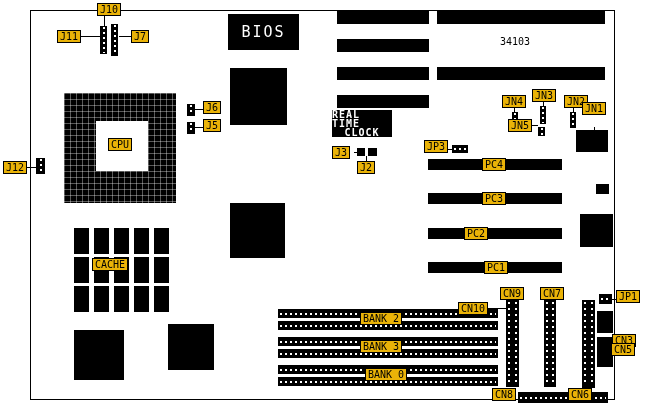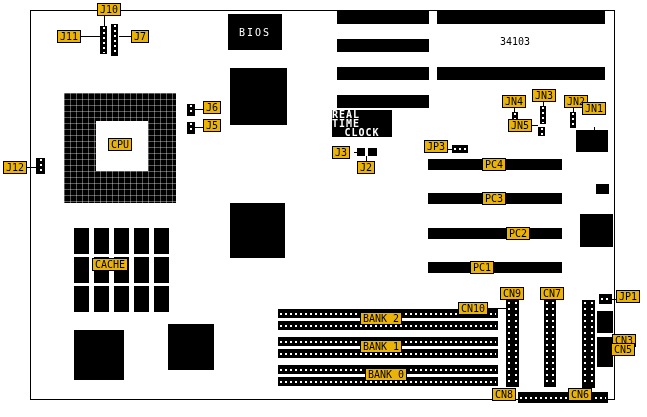--- a/index.html
+++ b/index.html
@@ -45,21 +45,21 @@
 
   <div class="pins-v" style="left:100px;top:26px;width:7px;height:28px"></div>
   <div class="pins-v" style="left:111px;top:24px;width:7px;height:32px"></div>
   <div class="lead" style="left:104px;top:16px;width:1px;height:10px"></div>
   <div class="lead" style="left:80px;top:36px;width:20px;height:1px"></div>
   <div class="lead" style="left:119px;top:36px;width:12px;height:1px"></div>
   <div class="lbl" style="left:97px;top:3px">J10</div>
   <div class="lbl" style="left:57px;top:30px">J11</div>
   <div class="lbl" style="left:131px;top:30px">J7</div>
 
-  <div class="chip wtxt" style="left:228px;top:14px;width:54px;height:36px;font-size:10px;letter-spacing:2px">BIOS</div>
+  <div class="chip wtxt" style="left:228px;top:14px;width:71px;height:36px;font-size:15px;letter-spacing:2px">BIOS</div>
 
   <div class="slot" style="left:337px;top:11px;width:92px;height:13px"></div>
   <div class="slot" style="left:437px;top:11px;width:168px;height:13px"></div>
   <div class="slot" style="left:337px;top:39px;width:92px;height:13px"></div>
   <div class="slot" style="left:337px;top:67px;width:92px;height:13px"></div>
   <div class="slot" style="left:437px;top:67px;width:168px;height:13px"></div>
   <div class="slot" style="left:337px;top:95px;width:92px;height:13px"></div>
   <div class="pn" style="left:500px;top:36px">34103</div>
 
   <div class="qfp" style="left:230px;top:68px;width:57px;height:57px"></div>
@@ -113,23 +113,23 @@
   <div class="lbl" style="left:357px;top:161px">J2</div>
   <div class="pins-h" style="left:452px;top:145px;width:16px;height:8px"></div>
   <div class="lead" style="left:446px;top:149px;width:6px;height:1px"></div>
   <div class="lbl" style="left:424px;top:140px">JP3</div>
 
   <div class="slot" style="left:428px;top:159px;width:134px;height:11px"></div>
   <div class="lbl" style="left:482px;top:158px">PC4</div>
   <div class="slot" style="left:428px;top:193px;width:134px;height:11px"></div>
   <div class="lbl" style="left:482px;top:192px">PC3</div>
   <div class="slot" style="left:428px;top:228px;width:134px;height:11px"></div>
-  <div class="lbl" style="left:506px;top:227px">PC2</div>
+  <div class="lbl" style="left:464px;top:227px">PC2</div>
   <div class="slot" style="left:428px;top:262px;width:134px;height:11px"></div>
-  <div class="lbl" style="left:470px;top:261px">PC1</div>
+  <div class="lbl" style="left:484px;top:261px">PC1</div>
 
   <div class="dip" style="left:74px;top:228px"></div>
   <div class="dip" style="left:94px;top:228px"></div>
   <div class="dip" style="left:114px;top:228px"></div>
   <div class="dip" style="left:134px;top:228px"></div>
   <div class="dip" style="left:154px;top:228px"></div>
   <div class="dip" style="left:74px;top:257px"></div>
   <div class="dip" style="left:94px;top:257px"></div>
   <div class="dip" style="left:114px;top:257px"></div>
   <div class="dip" style="left:134px;top:257px"></div>
@@ -139,21 +139,21 @@
   <div class="dip" style="left:114px;top:286px"></div>
   <div class="dip" style="left:134px;top:286px"></div>
   <div class="dip" style="left:154px;top:286px"></div>
   <div class="lbl" style="left:92px;top:258px">CACHE</div>
 
   <div class="slot pins-h" style="left:278px;top:309px;width:220px;height:9px"></div>
   <div class="slot pins-h" style="left:278px;top:321px;width:220px;height:9px"></div>
   <div class="lbl" style="left:360px;top:312px">BANK 2</div>
   <div class="slot pins-h" style="left:278px;top:337px;width:220px;height:9px"></div>
   <div class="slot pins-h" style="left:278px;top:349px;width:220px;height:9px"></div>
-  <div class="lbl" style="left:360px;top:340px">BANK 1</div>
+  <div class="lbl" style="left:360px;top:340px">BANK 3</div>
   <div class="slot pins-h" style="left:278px;top:365px;width:220px;height:9px"></div>
   <div class="slot pins-h" style="left:278px;top:377px;width:220px;height:9px"></div>
   <div class="lbl" style="left:365px;top:368px">BANK 0</div>
 
   <div class="lead" style="left:486px;top:308px;width:20px;height:1px"></div>
   <div class="lbl" style="left:458px;top:302px">CN10</div>
   <div class="lbl" style="left:500px;top:287px">CN9</div>
   <div class="lbl" style="left:540px;top:287px">CN7</div>
   <div class="header2" style="left:506px;top:300px;width:13px;height:87px"></div>
   <div class="header2" style="left:544px;top:300px;width:12px;height:87px"></div>

